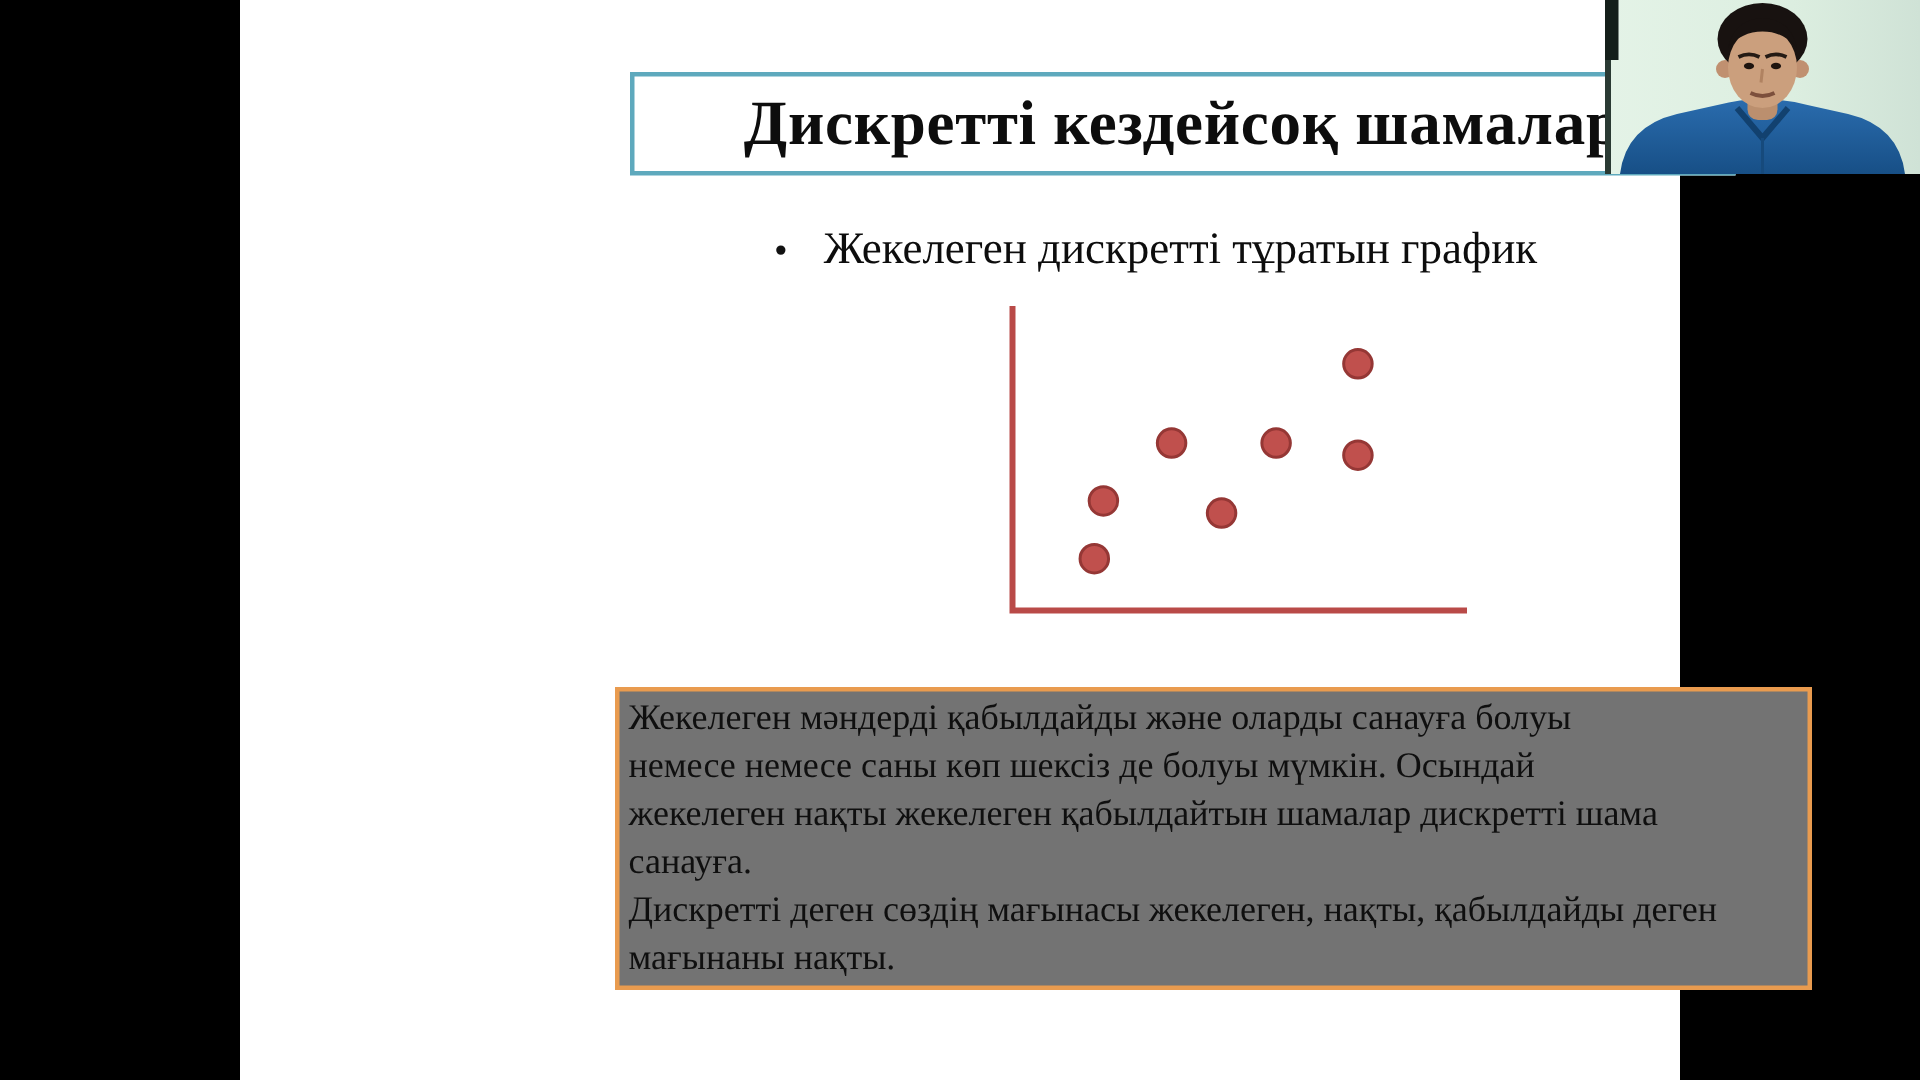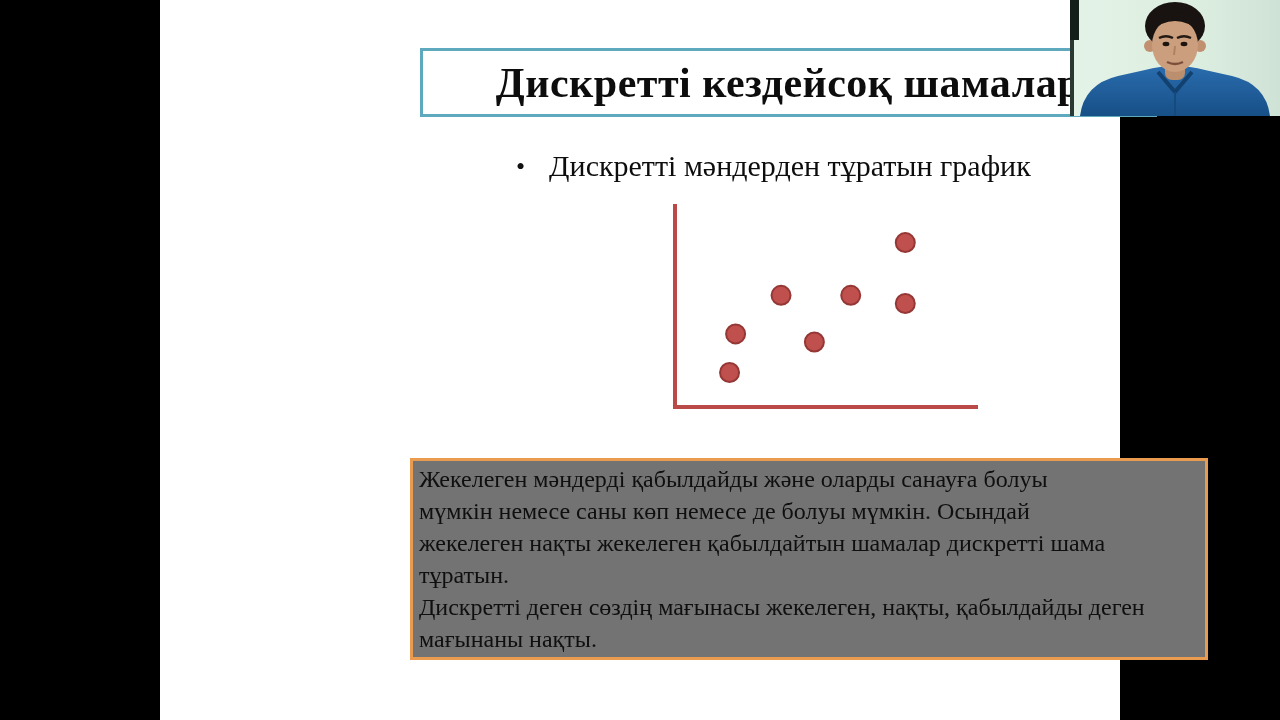--- a/index.html
+++ b/index.html
@@ -32,39 +32,39 @@
   <div class="letterbox right"></div>
 
   <div class="slide">
 
     <div class="title-box">
       <span>Дискретті кездейсоқ шамалар</span>
     </div>
 
     <div class="bullet-row">
       <span class="bullet-dot">•</span>
-      <span class="bullet-text">Дискретті мәндерден тұратын график</span>
+      <span class="bullet-text">Жекелеген дискретті тұратын график</span>
     </div>
 
     <svg class="chart-svg" viewBox="0 0 320 225">
         <polyline points="10,9 10,212 313,212" fill="none" stroke="#b94a48" stroke-width="4"></polyline>
         <circle cx="64.53999999999999" cy="177.49" r="9.5" fill="#c0504d" stroke="#953735" stroke-width="2"></circle>
         <circle cx="70.6" cy="138.92000000000002" r="9.5" fill="#c0504d" stroke="#953735" stroke-width="2"></circle>
         <circle cx="116.05" cy="100.35" r="9.5" fill="#c0504d" stroke="#953735" stroke-width="2"></circle>
         <circle cx="149.38" cy="147.04" r="9.5" fill="#c0504d" stroke="#953735" stroke-width="2"></circle>
         <circle cx="185.73999999999998" cy="100.35" r="9.5" fill="#c0504d" stroke="#953735" stroke-width="2"></circle>
         <circle cx="240.28" cy="108.47" r="9.5" fill="#c0504d" stroke="#953735" stroke-width="2"></circle>
         <circle cx="240.28" cy="47.57000000000002" r="9.5" fill="#c0504d" stroke="#953735" stroke-width="2"></circle>
       </svg>
 
     <div class="def-box">
         <div class="def-line">Жекелеген мәндерді қабылдайды және оларды санауға болуы</div>
-        <div class="def-line">мүмкін немесе саны көп немесе де болуы мүмкін. Осындай</div>
+        <div class="def-line">немесе немесе саны көп шексіз де болуы мүмкін. Осындай</div>
         <div class="def-line">жекелеген нақты жекелеген қабылдайтын шамалар дискретті шама</div>
-        <div class="def-line">тұратын.</div>
+        <div class="def-line">санауға.</div>
         <div class="def-line">Дискретті деген сөздің мағынасы жекелеген, нақты, қабылдайды деген</div>
         <div class="def-line">мағынаны нақты.</div>
       </div>
 
   </div>
 
   <div class="webcam">
     <svg width="210" height="116" viewBox="0 0 210 116">
       <defs>
         <linearGradient id="wbg" x1="0" y1="0" x2="1" y2="0">

